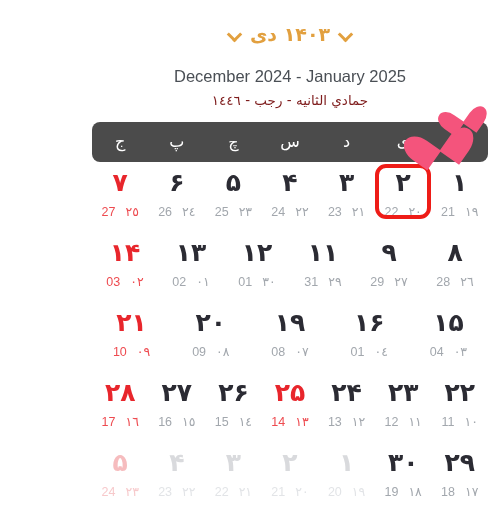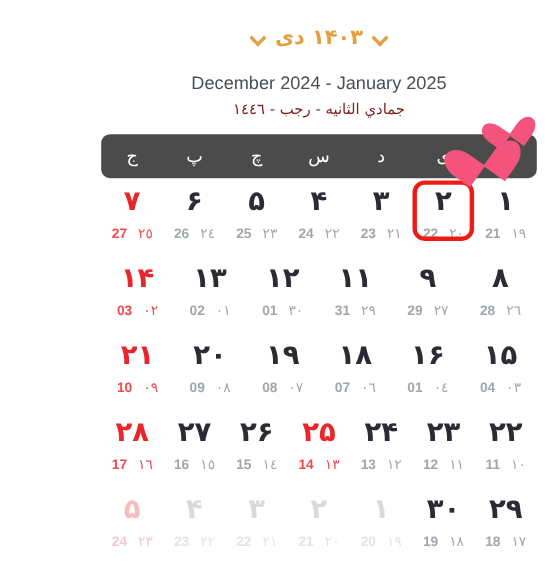--- a/index.html
+++ b/index.html
@@ -189,21 +189,20 @@
     unicode-bidi: isolate;
   }
   .sub-hijri {
     direction: rtl;
     unicode-bidi: isolate;
   }
   .sub-greg {
     direction: ltr;
     unicode-bidi: isolate;
     font-family: "Liberation Sans", sans-serif;
-    font-weight: bold;
   }
 
   
   .day-cell.is-holiday .day-main { color: #e8262c; }
   .day-cell.is-holiday .day-sub  { color: #ee4b50; }
 
   
   .day-cell.is-other .day-main { color: #d9dadd; }
   .day-cell.is-other .day-sub  { color: #e2e4e7; }
   .day-cell.is-other.is-holiday .day-main { color: #f6bcbe; }
@@ -356,27 +355,20 @@
           </div>
         </div>
         <div class="day-cell">
           <div class="day-main">۱۶</div>
           <div class="day-sub">
             <span class="sub-hijri">٠٤</span>
             <span class="sub-greg">01</span>
           </div>
         </div>
         <div class="day-cell">
-          <div class="day-main">۱۸</div>
-          <div class="day-sub">
-            <span class="sub-hijri">٠٦</span>
-            <span class="sub-greg">07</span>
-          </div>
-        </div>
-        <div class="day-cell">
           <div class="day-main">۱۹</div>
           <div class="day-sub">
             <span class="sub-hijri">٠٧</span>
             <span class="sub-greg">08</span>
           </div>
         </div>
         <div class="day-cell">
           <div class="day-main">۲۰</div>
           <div class="day-sub">
             <span class="sub-hijri">٠٨</span>

